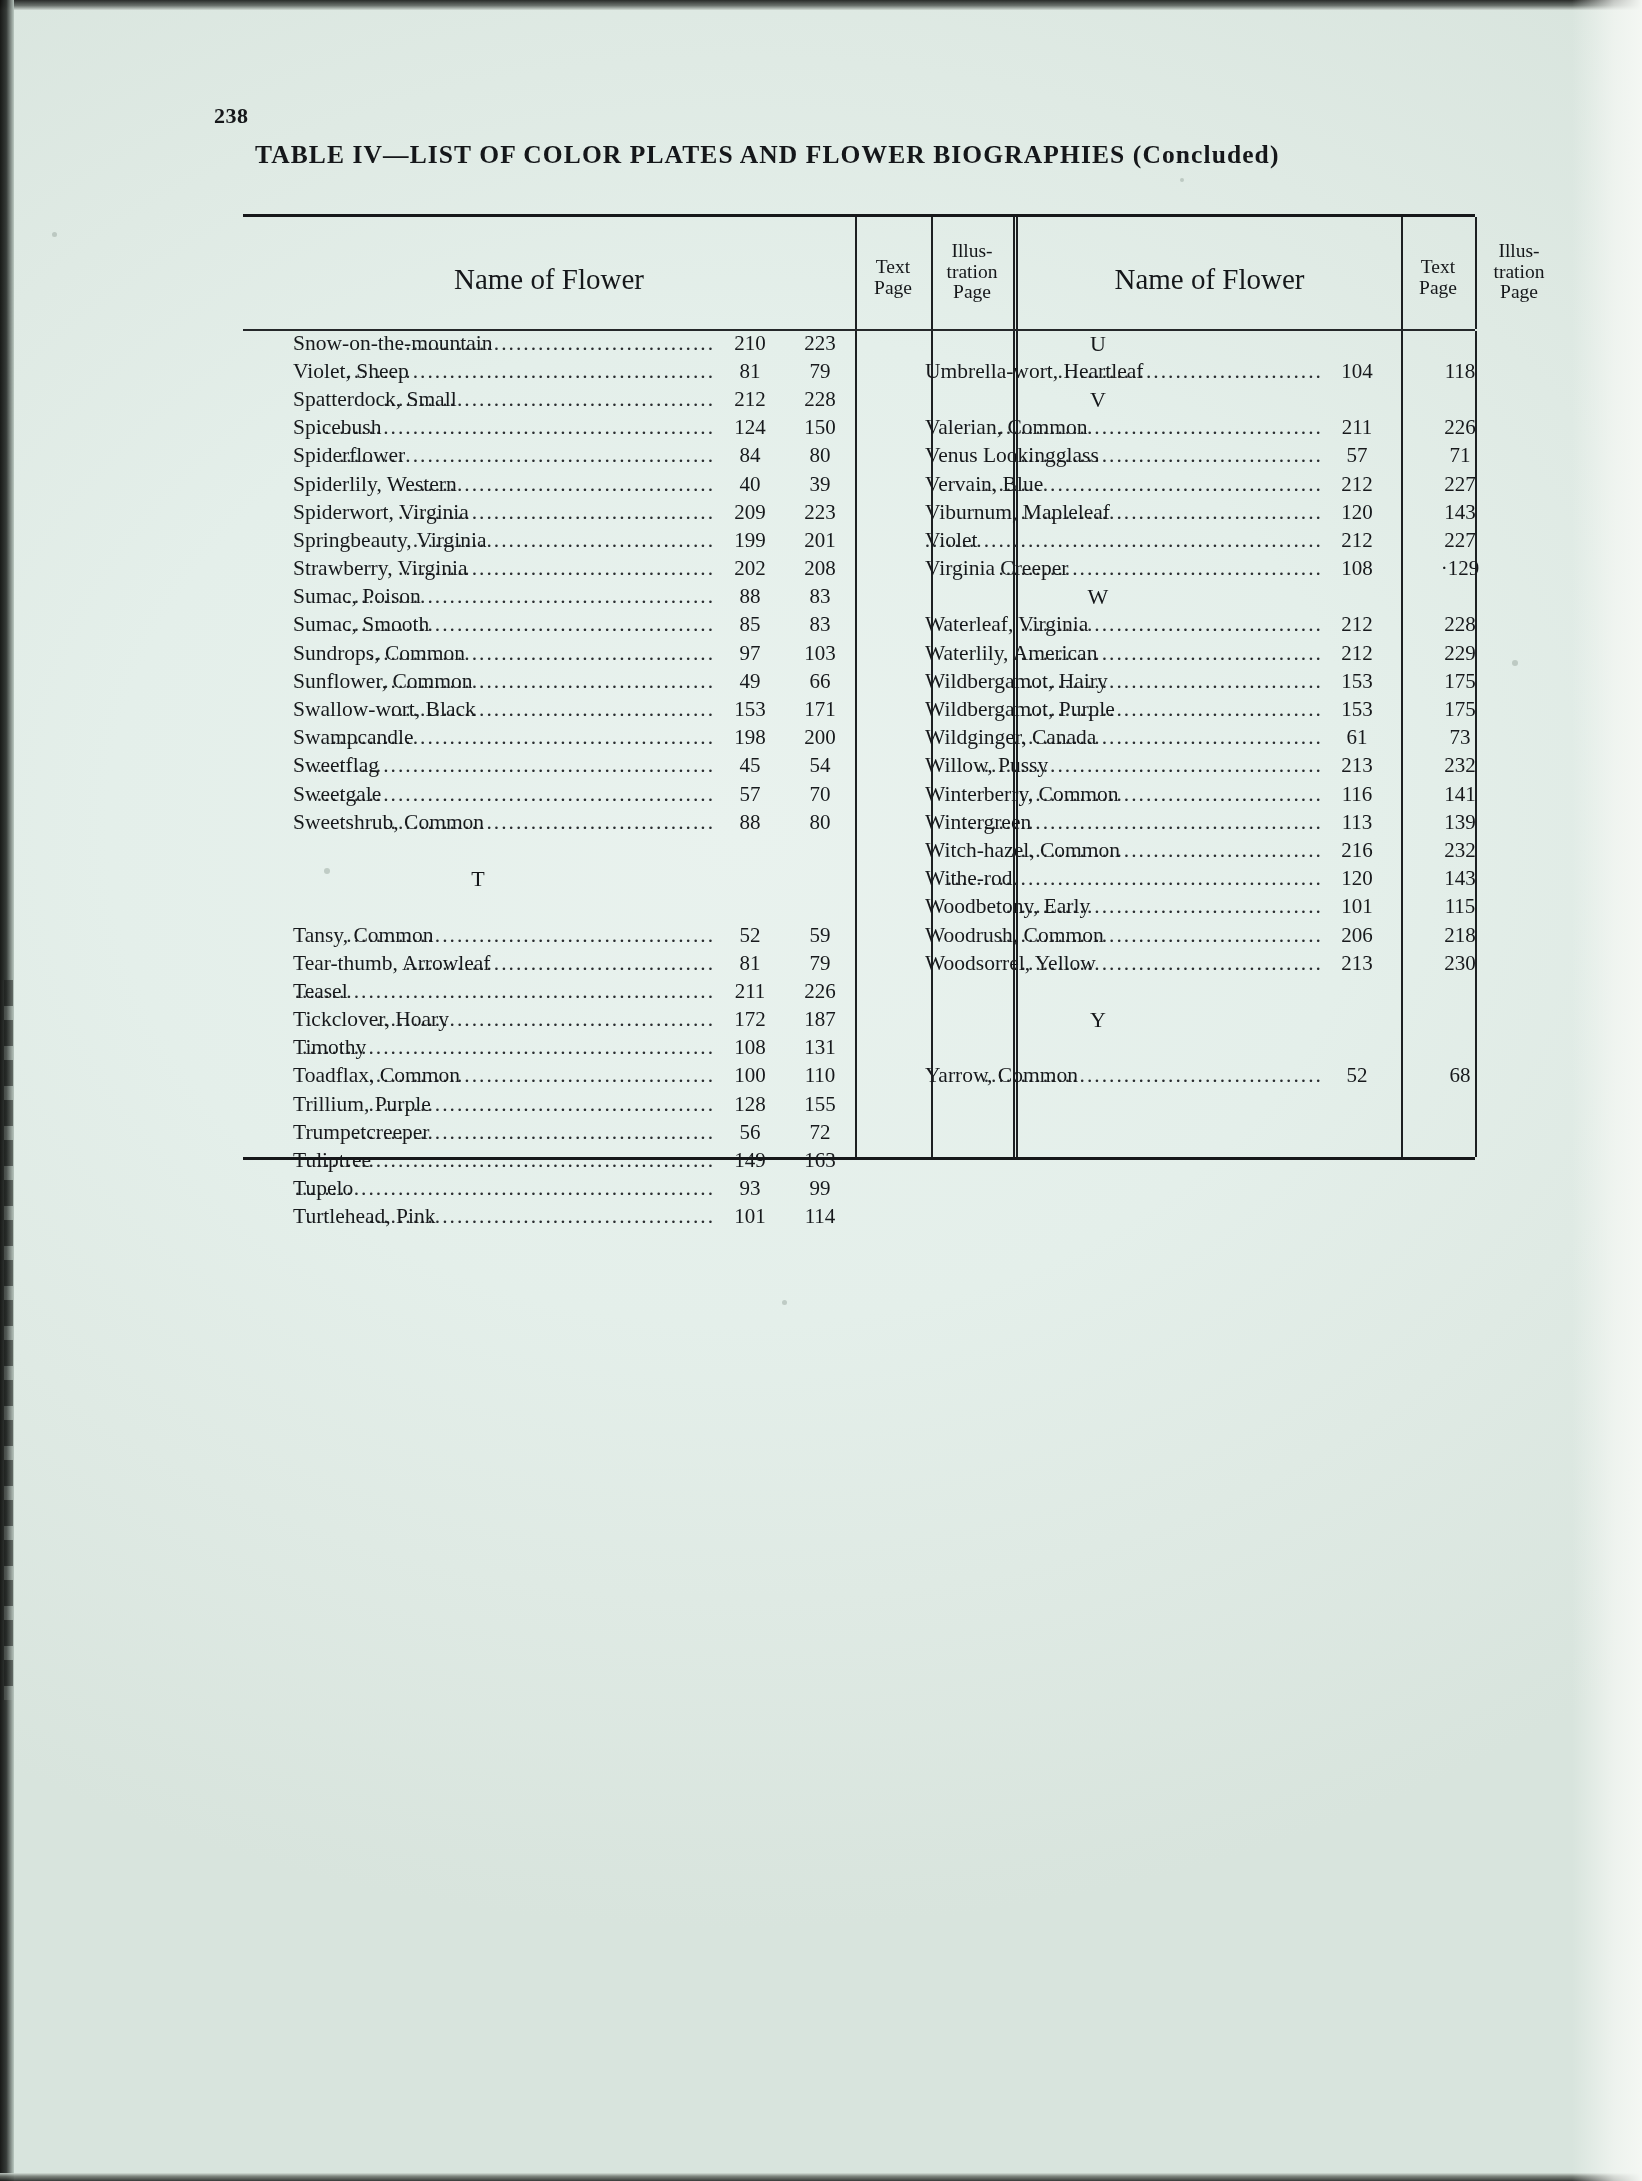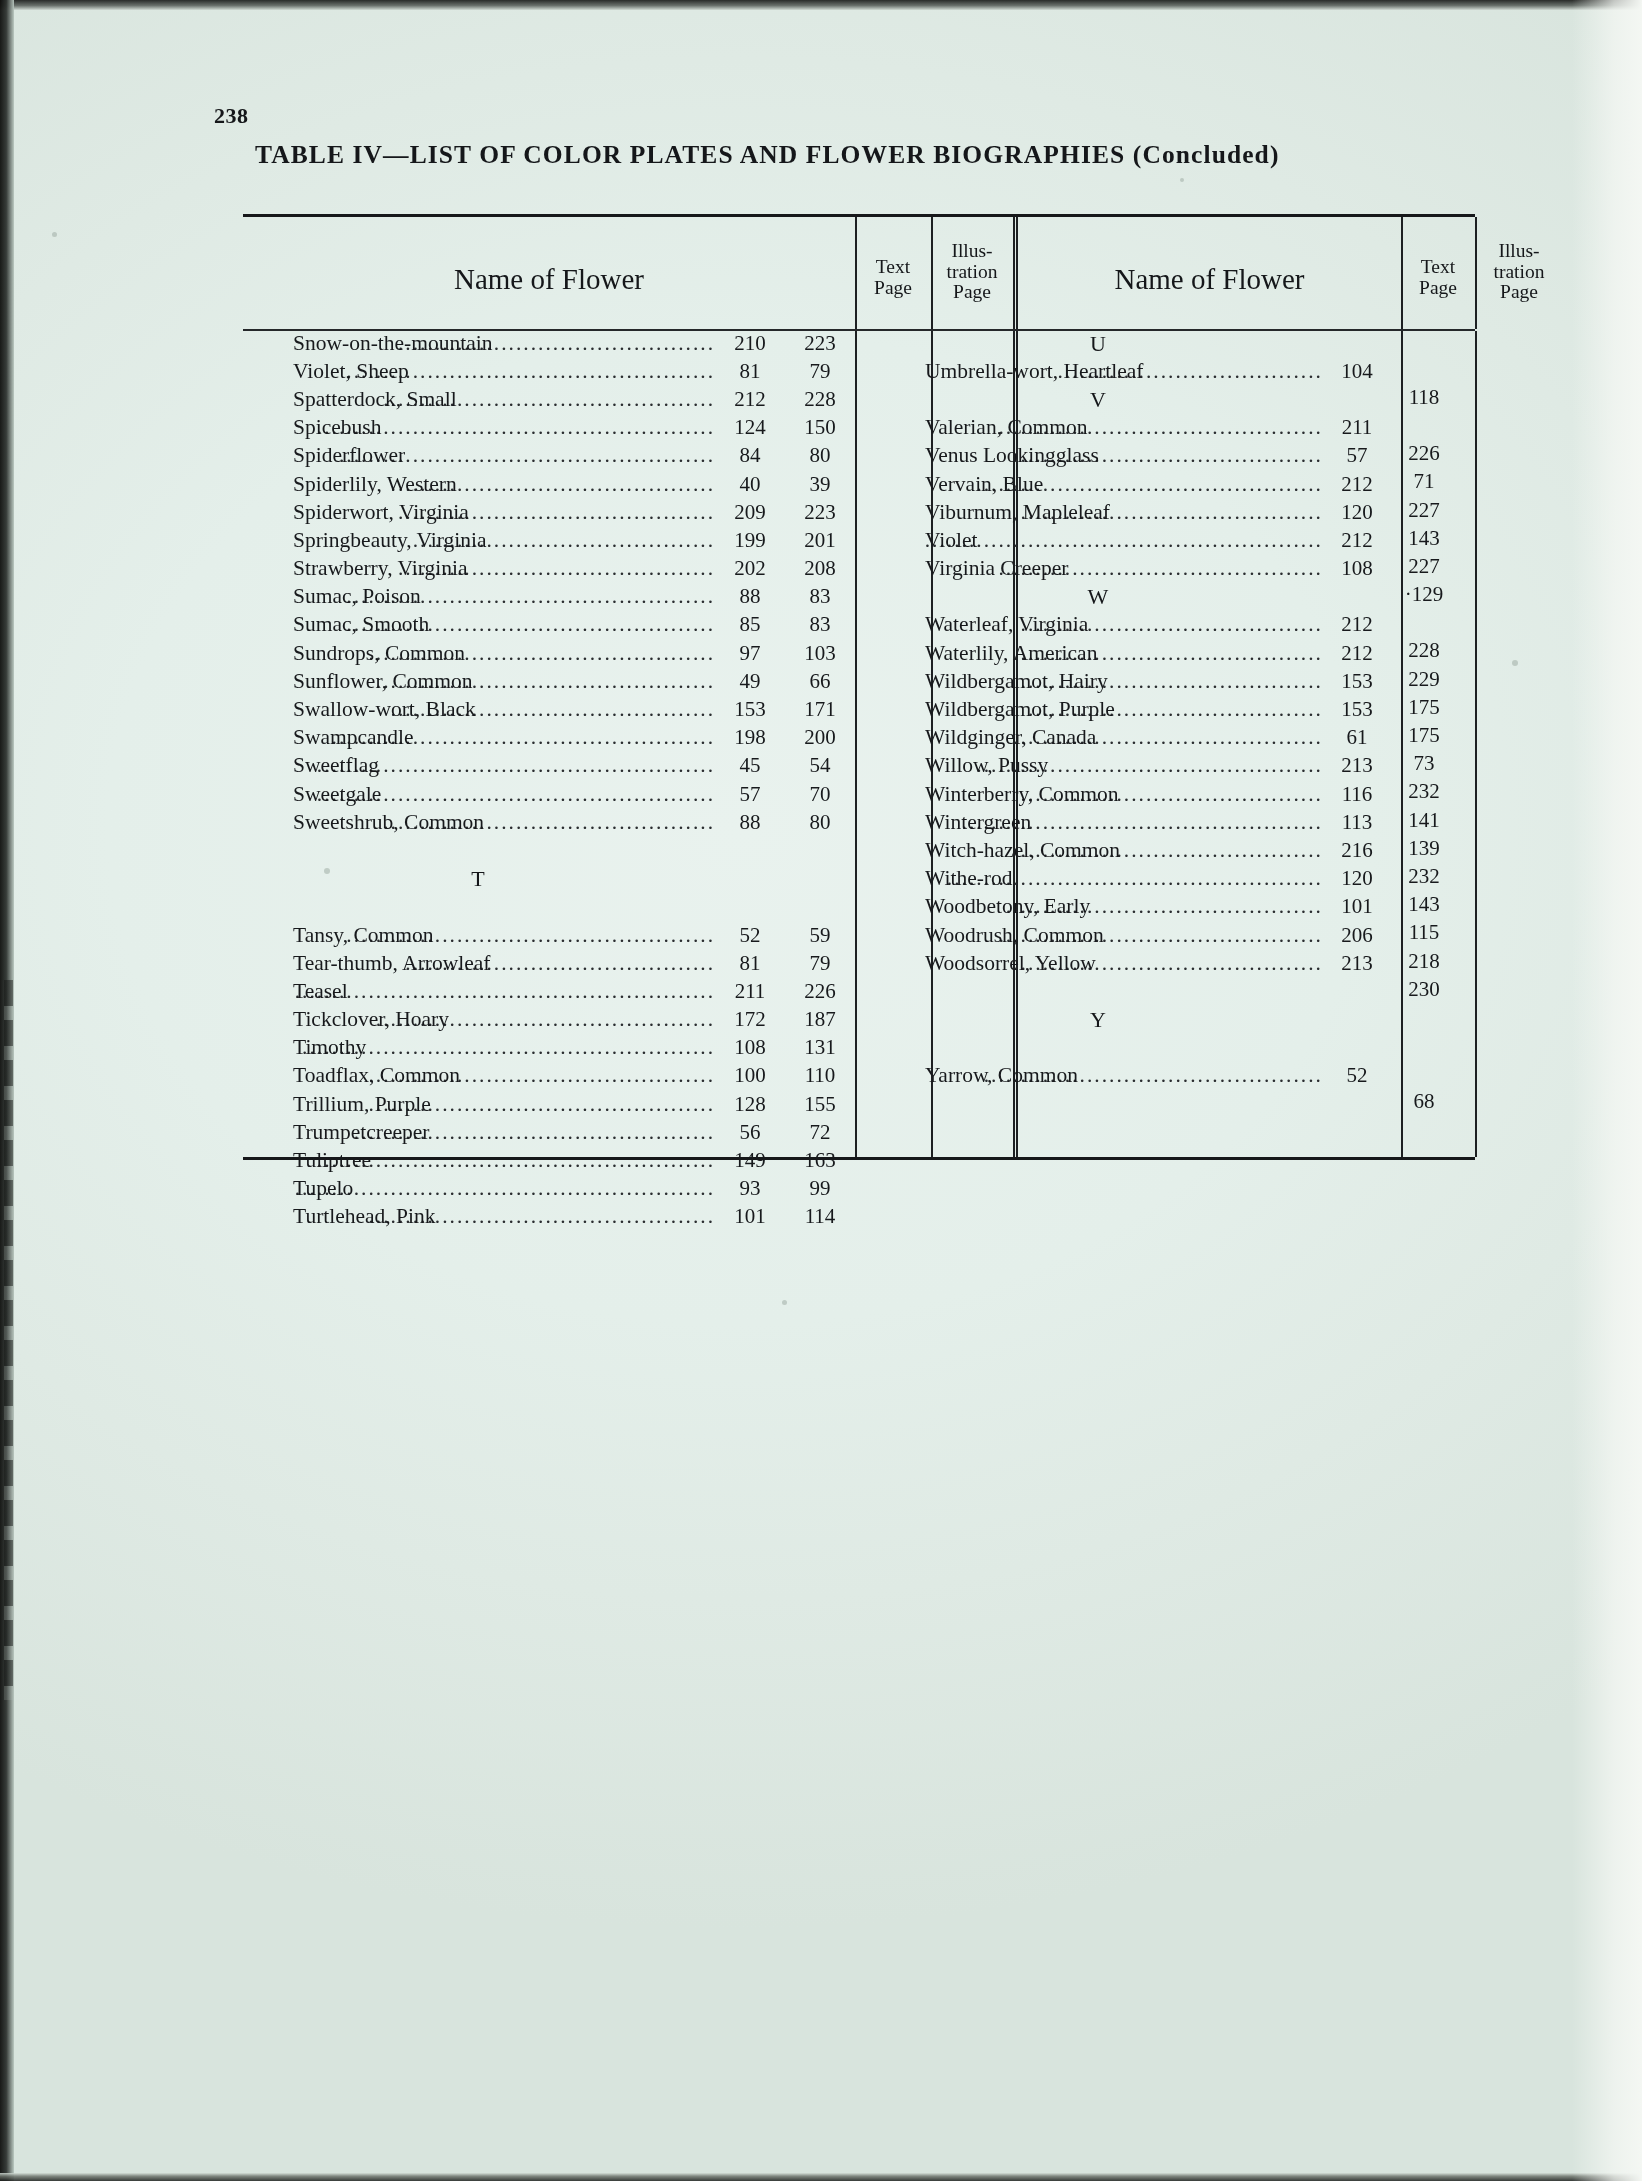--- a/index.html
+++ b/index.html
@@ -179,21 +179,21 @@
   #col-left { left: 0; width: 612px; }
   #col-left .entry .nm { left: 2px; }
   #col-left .entry .txtp { left: 480px; width: 54px; }
   #col-left .entry .illp { left: 548px; width: 58px; text-align: center; }
   #col-left .letter-head { width: 470px; }
 
   
   #col-right { left: 630px; width: 602px; }
   #col-right .entry .nm { left: 4px; text-align: right; }
   #col-right .entry .txtp { left: 456px; width: 56px; }
-  #col-right .entry .illp { left: 520px; width: 62px; margin-top: 26px; }
+  #col-right .entry .illp { left: 556px; width: 62px; }
   #col-right .letter-head { width: 450px; }
 
 </style>
 </head>
 <body>
 
 <div id="page-sheet">
   <div id="edge-top"></div>
   <div id="edge-left"></div>
   <div id="edge-bottom"></div>

